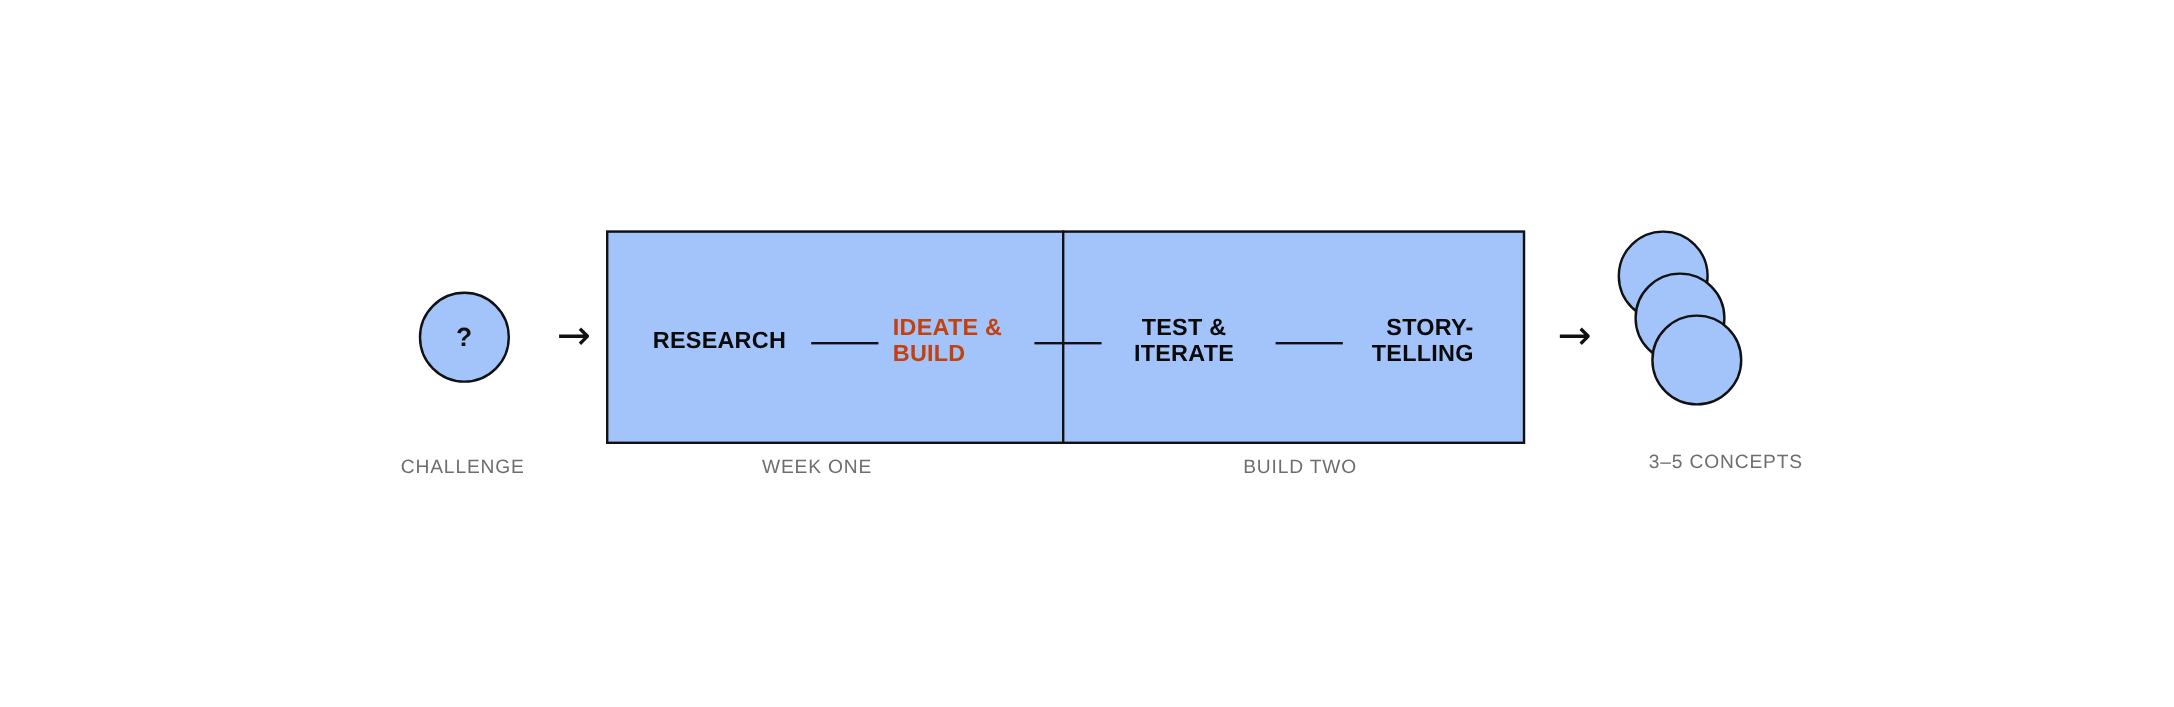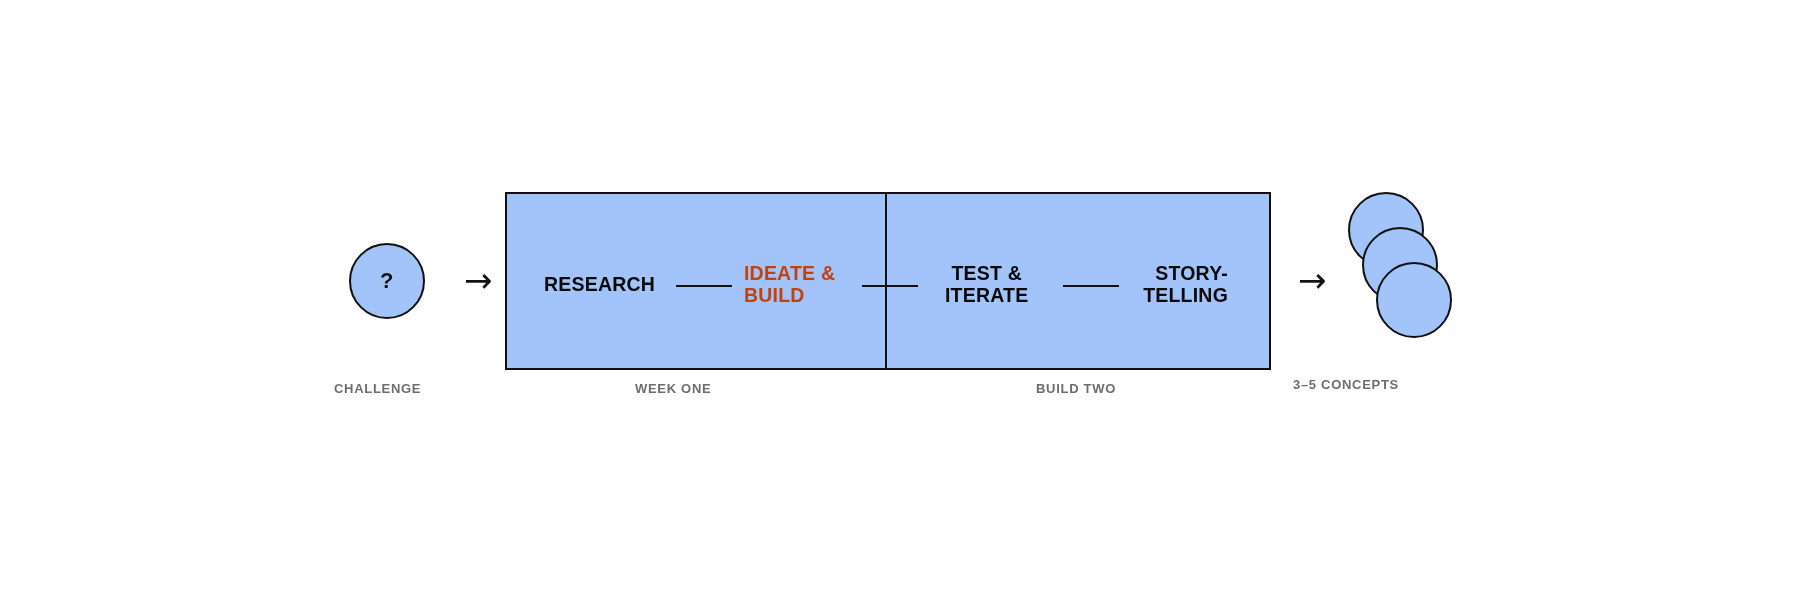--- a/index.html
+++ b/index.html
@@ -117,29 +117,29 @@
     border: 2.5px solid #111111;
     box-sizing: border-box;
   }
   #concept-circle-1 { left: 0px;  top: 0px;  z-index: 1; }
   #concept-circle-2 { left: 14px; top: 35px; z-index: 2; }
   #concept-circle-3 { left: 28px; top: 70px; z-index: 3; }
 
   
   .caption {
     color: #6e6e6e;
-    font-weight: bold;
-    font-size: 13px;
+    font-weight: normal;
+    font-size: 16px;
     letter-spacing: 0.7px;
     white-space: nowrap;
   }
   #caption-challenge { left: 334px;  top: 381px; }
   #caption-week-one  { left: 635px;  top: 381px; }
   #caption-week-two  { left: 1036px; top: 381px; }
-  #caption-concepts  { left: 1293px; top: 377px; }
+  #caption-concepts  { left: 1374px; top: 377px; }
 </style>
 </head>
 <body style="background: rgb(255, 255, 255);">
 
 <div id="stage">
 
   <div class="abs" id="challenge-circle">
     <span class="qmark">?</span>
   </div>
 

